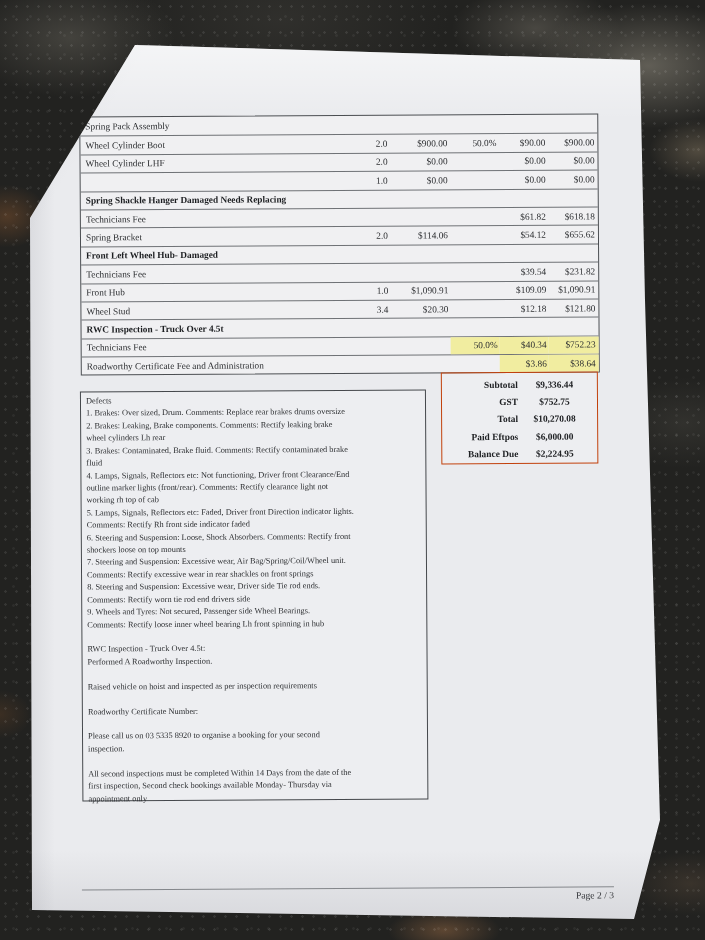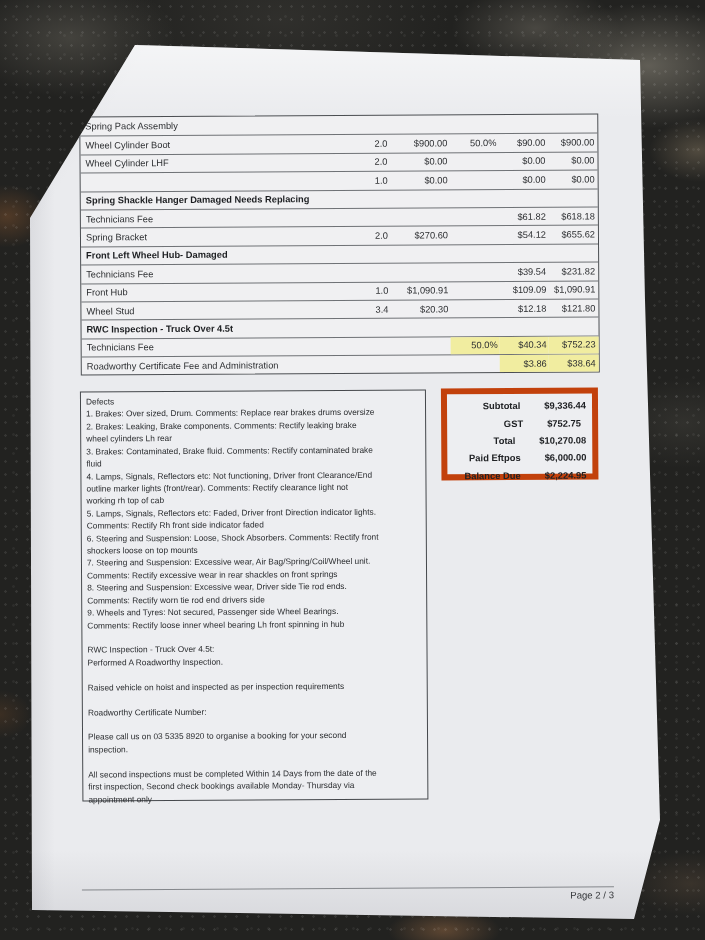--- a/index.html
+++ b/index.html
@@ -1,18 +1,18 @@
 <!DOCTYPE html>
 <html><head>
 <meta charset="utf-8">
 <style>
   html,body{margin:0;padding:0;background:#111;}
   .stage{
     position:relative;width:705px;height:940px;overflow:hidden;
-    font-family:Liberation Sans, sans-serif;
+    font-family:Liberation Serif, serif;
     background:
       radial-gradient(ellipse 170px 90px at 92% 7%, rgba(148,143,130,.55), transparent 70%),
       radial-gradient(ellipse 120px 60px at 76% 3%, rgba(120,116,106,.45), transparent 70%),
       radial-gradient(ellipse 150px 85px at 10% 4%, rgba(108,105,96,.45), transparent 70%),
       radial-gradient(ellipse 70px 45px at 99% 16%, rgba(152,136,110,.4), transparent 70%),
       radial-gradient(ellipse 60px 45px at 1% 23%, rgba(128,82,46,.5), transparent 70%),
       radial-gradient(ellipse 45px 35px at 0% 76%, rgba(112,72,40,.32), transparent 70%),
       radial-gradient(ellipse 80px 32px at 63% 99%, rgba(132,94,62,.6), transparent 70%),
       radial-gradient(ellipse 90px 45px at 98% 94%, rgba(92,76,60,.4), transparent 70%),
       radial-gradient(ellipse 110px 65px at 97% 45%, rgba(90,88,80,.28), transparent 70%),
@@ -61,27 +61,27 @@
   
   .defects{
     position:absolute;left:79px;top:390px;width:346px;height:410px;
     border:1px solid #45484c;box-sizing:border-box;
     padding:3px 5px;font-size:8.35px;line-height:12.42px;
     white-space:pre-line;color:#2c2e31;background:rgba(255,255,255,.18);
   }
 
   
   .totals{
-    position:absolute;left:440px;top:389px;width:157px;height:92px;
-    border:6px solid #c2410c;box-sizing:border-box;padding:3px 6px 0 4px;
+    position:absolute;left:440px;top:373px;width:157px;height:92px;
+    border:1px solid #c2410c;box-sizing:border-box;padding:3px 6px 0 4px;
     background:rgba(255,255,255,.18);
   }
   .trow{display:flex;align-items:center;height:17.4px;font-size:9.4px;font-weight:bold;color:#202225;}
   .tlabel{width:72px;text-align:right;}
-  .tvalue{flex:1;text-align:left;margin-left:24px;}
+  .tvalue{flex:1;text-align:center;}
 
   
   .footer-line{position:absolute;left:78px;top:888px;width:532px;border-top:1px solid #84878b;}
   .footer-text{position:absolute;left:310px;top:891px;width:300px;text-align:right;font-size:9.6px;color:#35373b;}
 </style>
 </head>
 <body>
 
 <div class="stage">
   <div class="noise"></div>
@@ -126,21 +126,21 @@
           <div class="cell c-desc">Technicians Fee</div>
           <div class="cell c-qty"></div>
           <div class="cell c-price"></div>
           <div class="cell c-disc"></div>
           <div class="cell c-gst">$61.82</div>
           <div class="cell c-total">$618.18</div>
         </div>
         <div class="row">
           <div class="cell c-desc">Spring Bracket</div>
           <div class="cell c-qty">2.0</div>
-          <div class="cell c-price">$270.60</div>
+          <div class="cell c-price">$114.06</div>
           <div class="cell c-disc"></div>
           <div class="cell c-gst">$54.12</div>
           <div class="cell c-total">$655.62</div>
         </div>
         <div class="row sec">
           <div class="cell c-desc">Front Left Wheel Hub- Damaged</div>
         </div>
         <div class="row">
           <div class="cell c-desc">Technicians Fee</div>
           <div class="cell c-qty"></div>

